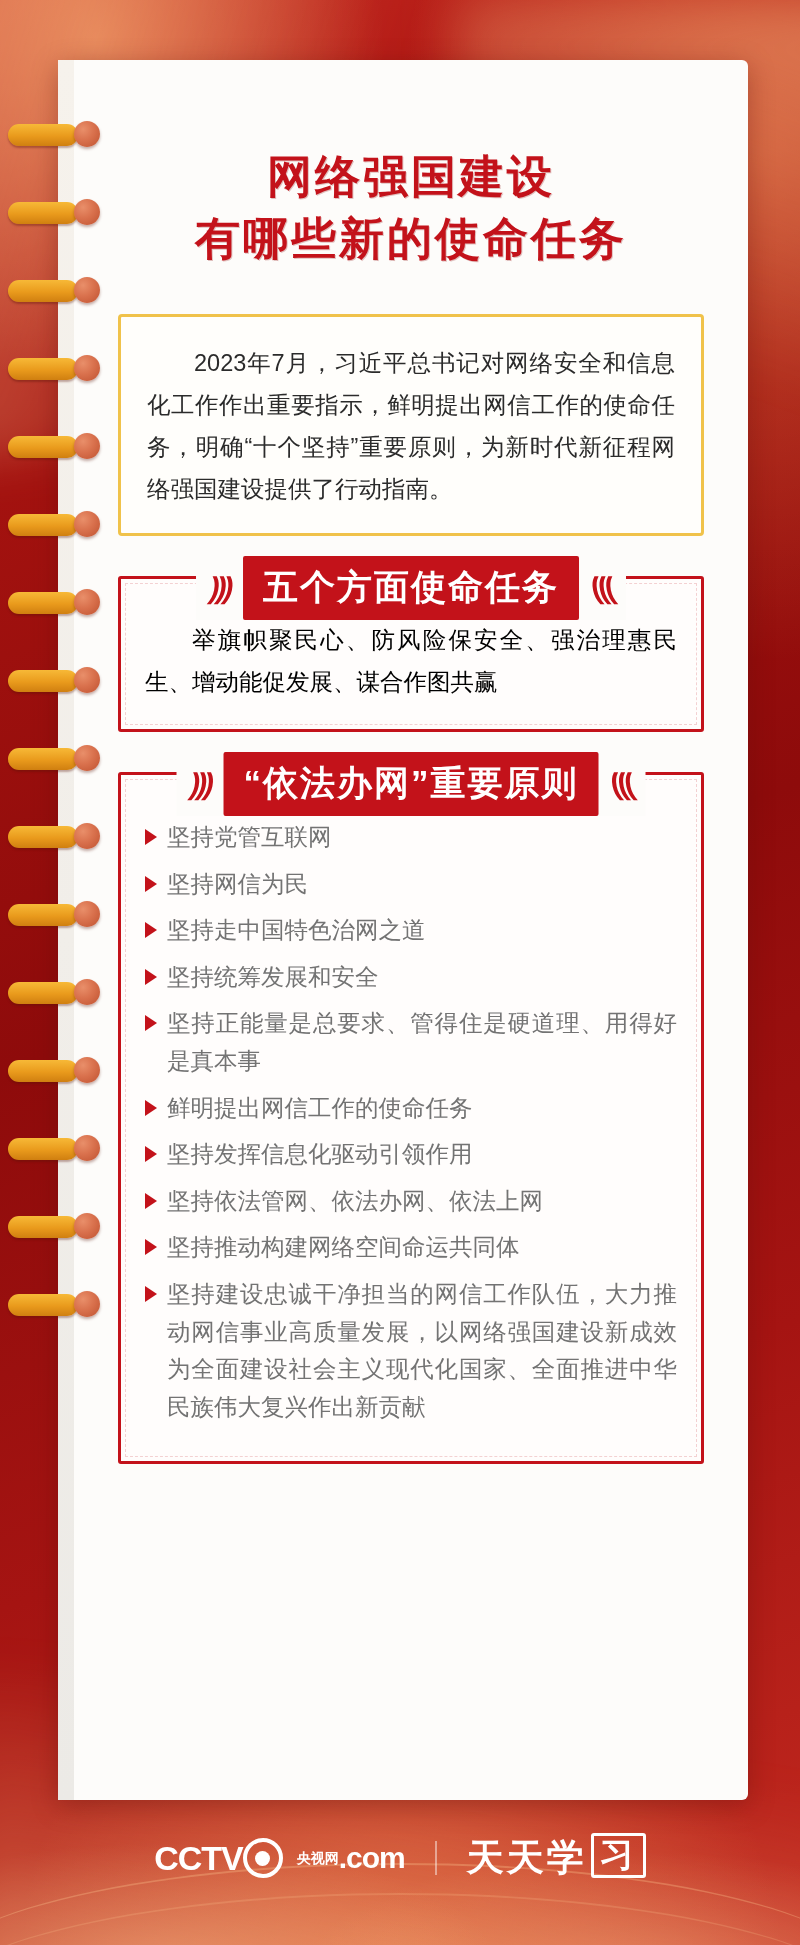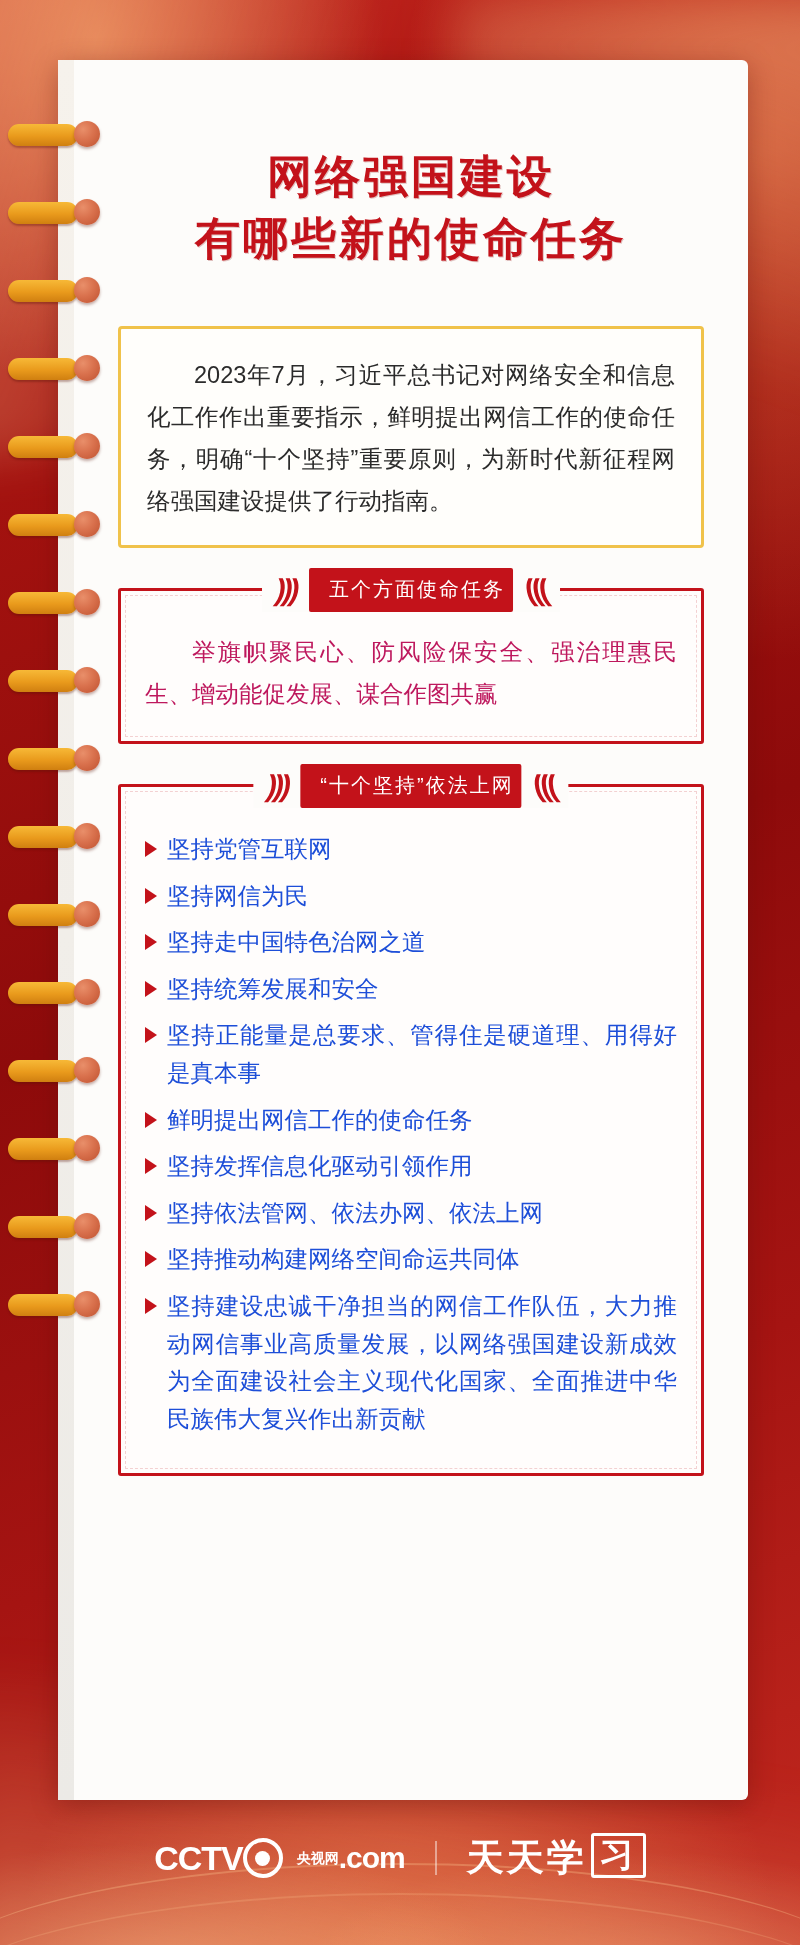--- a/index.html
+++ b/index.html
@@ -134,21 +134,21 @@
     color: #c3121a;
     font-weight: bold;
     font-size: 45px;
     letter-spacing: 3px;
     line-height: 1.38;
     text-shadow: 1px 1px 0 rgba(140,10,12,0.25);
   }
 
   
   .lead-box {
-    margin-top: 56px;
+    margin-top: 44px;
     border: 3px solid #f0c24a;
     border-radius: 4px;
     padding: 26px 26px 22px 26px;
     position: relative;
     background: #fffefb;
   }
   .lead-box .lead-text {
     font-size: 23.5px;
     line-height: 1.78;
     color: #2b2b2b;
@@ -181,57 +181,57 @@
     background: #fdfcfa;
     padding: 0 14px;
     display: flex;
     align-items: center;
     gap: 12px;
     white-space: nowrap;
   }
   .section-head .label {
     background: #c3121a;
     color: #fff;
-    font-weight: normal;
-    font-size: 20px;
+    font-weight: bold;
+    font-size: 35px;
     letter-spacing: 2px;
-    padding: 8px 8px 9px 20px;
+    padding: 8px 20px 9px 20px;
     border-radius: 2px;
   }
   .quill {
     color: #c3121a;
     font-weight: bold;
     font-size: 30px;
     line-height: 1;
     letter-spacing: -3px;
     transform: skewX(-12deg);
   }
   .quill.right { transform: skewX(12deg); }
 
   .section-body {
     font-size: 23.5px;
     line-height: 1.8;
-    color: #be185d;
+    color: #000000;
     text-align: justify;
     text-indent: 47px;
   }
 
   
   .bullets {
     list-style: none;
     margin-top: 4px;
   }
   .bullets li {
     display: flex;
     align-items: flex-start;
     gap: 10px;
     margin-bottom: 9px;
     font-size: 23.5px;
     line-height: 1.6;
-    color: #1d4ed8;
+    color: #737373;
   }
   .bullets li .tri {
     flex: 0 0 auto;
     margin-top: 10px;
     width: 0; height: 0;
     border-left: 12px solid #c3121a;
     border-top: 8px solid transparent;
     border-bottom: 8px solid transparent;
   }
   .bullets li .txt { flex: 1 1 auto; text-align: justify; }
@@ -405,21 +405,21 @@
         <span class="quill">)))</span>
         <span class="label">五个方面使命任务</span>
         <span class="quill right">(((</span>
       </div>
       <div class="section-body">举旗帜聚民心、防风险保安全、强治理惠民生、增动能促发展、谋合作图共赢</div>
     </div>
 
     <div class="section">
       <div class="section-head">
         <span class="quill">)))</span>
-        <span class="label">“十个坚持”依法上网</span>
+        <span class="label">“依法办网”重要原则</span>
         <span class="quill right">(((</span>
       </div>
       <ul class="bullets" id="principles-list">
           <li>
             <span class="tri"></span>
             <span class="txt">坚持党管互联网</span>
           </li>
           <li>
             <span class="tri"></span>
             <span class="txt">坚持网信为民</span>

